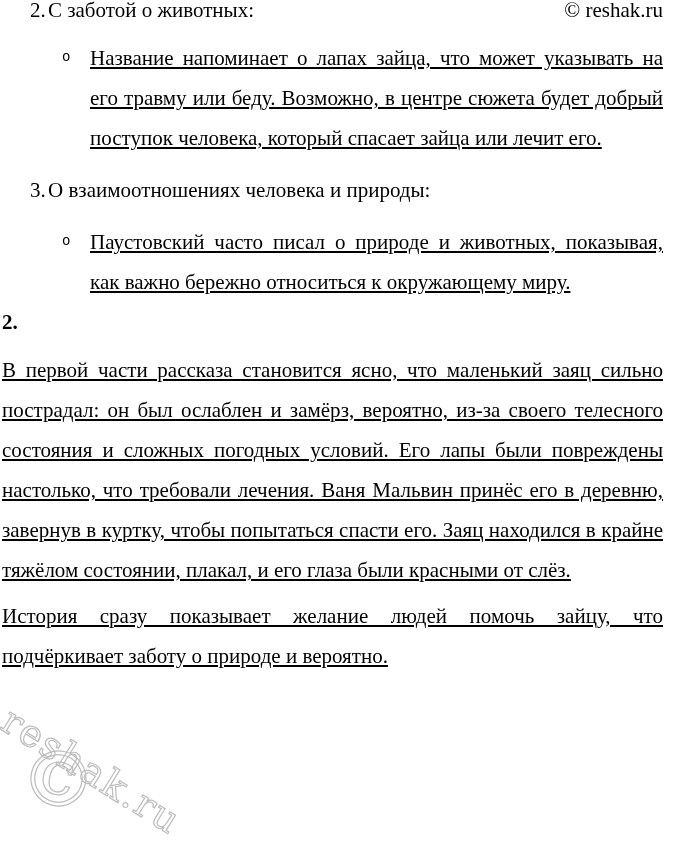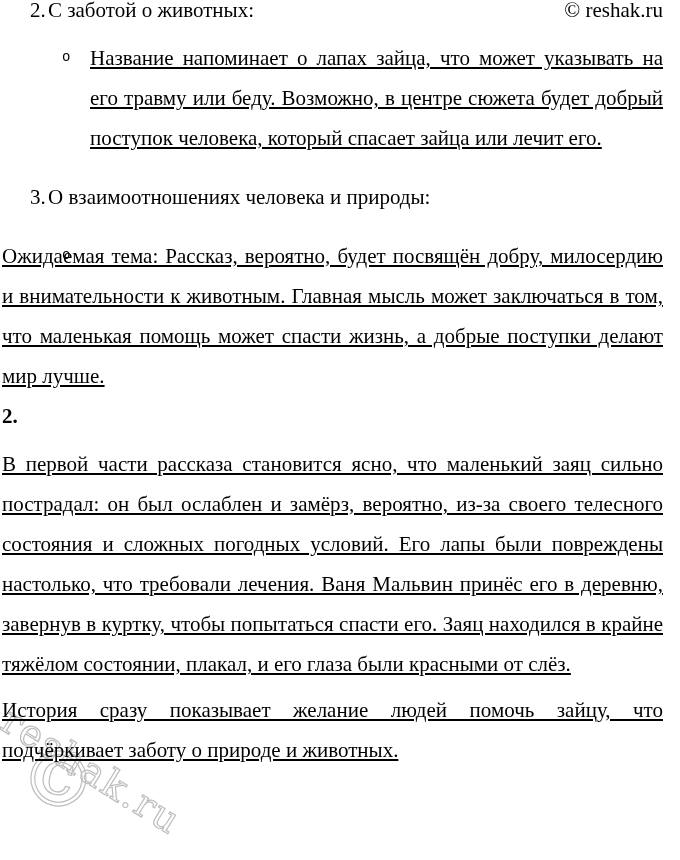--- a/index.html
+++ b/index.html
@@ -36,21 +36,21 @@
     font-size: 14px;
     line-height: 14px;
   }
   .just {
     text-align: justify;
     text-align-last: left;
     text-decoration: underline;
   }
   .mt8 { margin-top: 8px; }
   .mt6 { margin-top: 6px; }
-  .mt4 { margin-top: 19px; }
+  .mt4 { margin-top: 12px; }
   .section-num { font-weight: bold; }
 
   
   .watermark { position: absolute; z-index: 1; pointer-events: none; }
   .wm-text {
     left: 16px;
     top: 700px;
     font-family: "DejaVu Serif", serif;
     font-size: 38px;
     letter-spacing: 2px;
@@ -91,24 +91,24 @@
       <span class="marker">o</span>
       <div class="just">Название напоминает о лапах зайца, что может указывать на его травму или беду. Возможно, в центре сюжета будет добрый поступок человека, который спасает зайца или лечит его.</div>
     </div>
 
     <div class="list-item-head mt4">
       <span class="num">3.</span><span>О взаимоотношениях человека и природы:</span>
     </div>
 
     <div class="bullet-block mt4">
       <span class="marker">o</span>
+      <div class="just">Паустовский часто писал о природе и животных, показывая, как важно бережно относиться к окружающему миру.</div>
     </div>
 
-    <div class="just mt8">Ожидаемая тема: Рассказ, вероятно, будет посвящён добру, милосердию и внимательности к животным. Главная мысль может заключаться в том, что маленькая помощь может спасти жизнь, а добрые поступки делают мир лучше.</div>
 
     <div class="section-num">2.</div>
 
     <div class="just mt8">В первой части рассказа становится ясно, что маленький заяц сильно пострадал: он был ослаблен и замёрз, вероятно, из-за своего телесного состояния и сложных погодных условий. Его лапы были повреждены настолько, что требовали лечения. Ваня Мальвин принёс его в деревню, завернув в куртку, чтобы попытаться спасти его. Заяц находился в крайне тяжёлом состоянии, плакал, и его глаза были красными от слёз.</div>
 
-    <div class="just mt6">История сразу показывает желание людей помочь зайцу, что подчёркивает заботу о природе и животных.</div>
+    <div class="just mt6">История сразу показывает желание людей помочь зайцу, что подчёркивает заботу о природе и вероятно.</div>
 
   </div>
 </div>
 
 </body></html>

